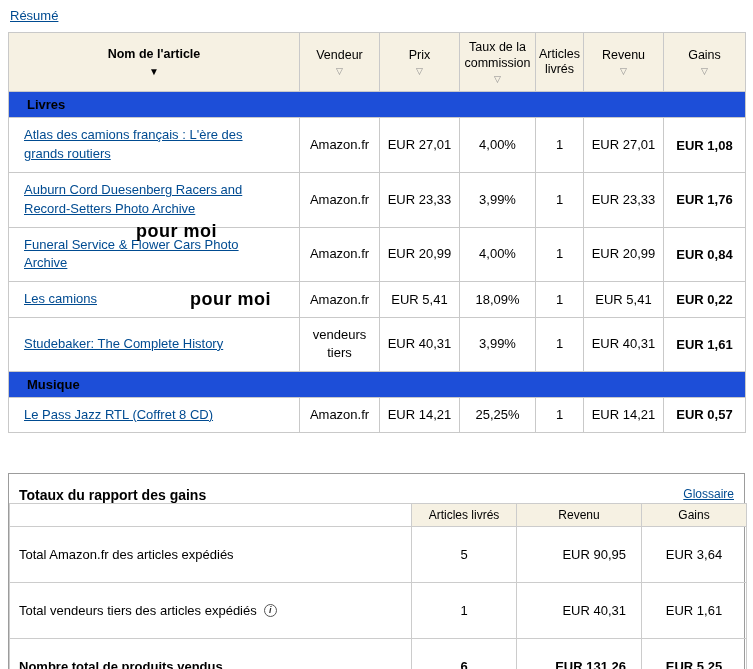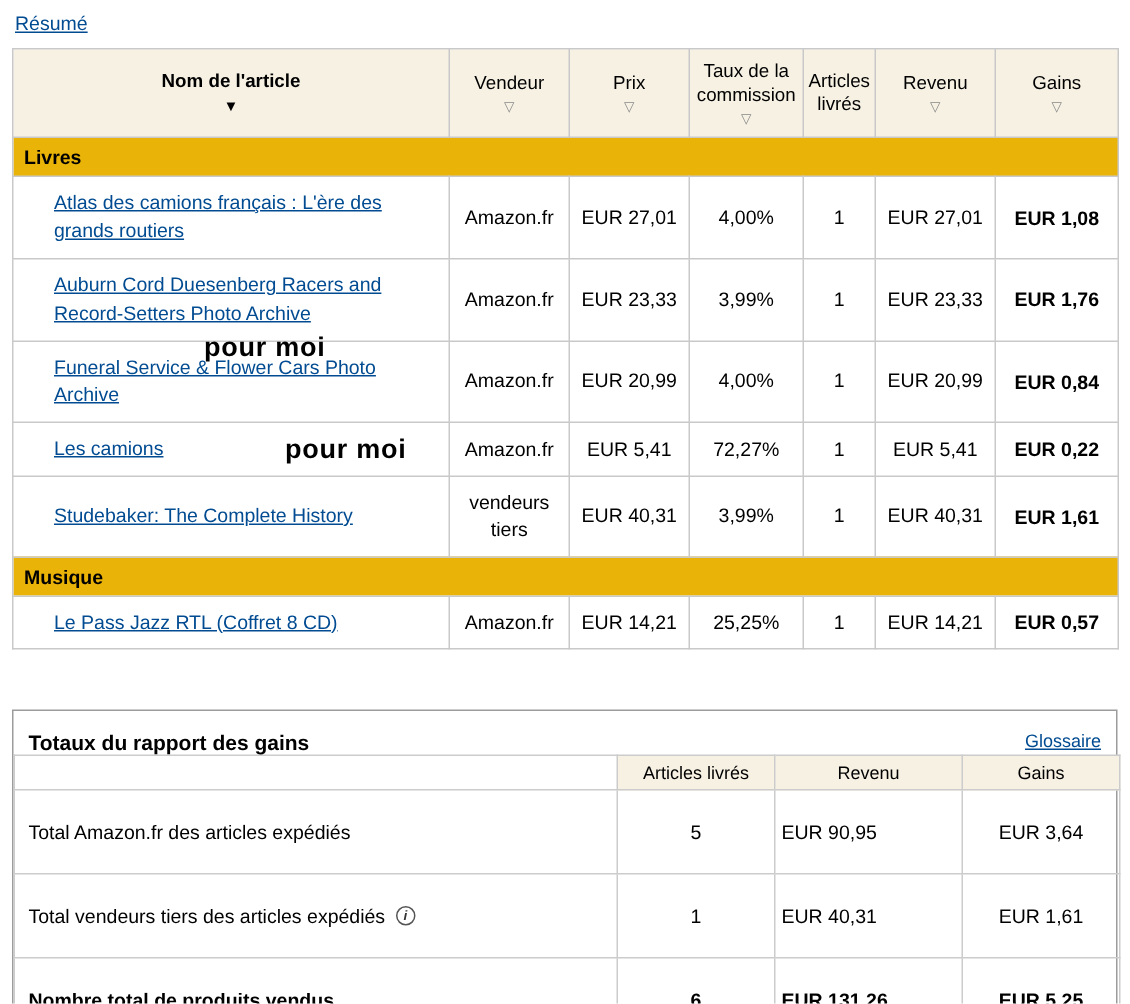--- a/index.html
+++ b/index.html
@@ -10,43 +10,43 @@
 
   
   table.report { border-collapse:collapse; width:737px; table-layout:fixed; }
   .report th, .report td { border:1px solid #c9c9c9; vertical-align:middle; }
   .report thead th { background:#f6f1e3; padding:7px 3px; font-weight:normal; }
   .th-inner { display:flex; flex-direction:column; align-items:center; gap:4px; }
   .th-label { text-align:center; line-height:1.25; font-size:12.5px; }
   .bold { font-weight:bold; }
   .sort-caret { color:#000; font-size:10px; line-height:1; cursor:pointer; }
   .sort-icon { color:#8a8a8a; font-size:9px; line-height:1; cursor:pointer; }
-  .report tr.section td { background:#eab308; font-weight:bold; padding:5px 7px; }
-  .report td.title { padding:8px 27px; line-height:1.45; }
+  .report tr.section td { background:#1d4ed8; font-weight:bold; padding:5px 18px; }
+  .report td.title { padding:8px 15px; line-height:1.45; }
   .report td.title a { color:#004b91; text-decoration:underline; cursor:pointer; }
   .report td.c { text-align:center; padding:8px 2px; line-height:1.4;margin-top:40px; }
   .report td.gains { text-align:center; font-weight:bold; padding:8px 2px; }
 
   
   .annotation { position:absolute; font-weight:bold; font-size:18px; letter-spacing:0.5px; color:#000; white-space:nowrap; }
 
   
   .totals-box { margin-top:40px; width:737px; border:1px solid #9c9c9c; }
   .totals-head { display:flex; justify-content:space-between; align-items:flex-start; padding:13px 10px 0 10px; }
   .totals-title { font-weight:bold; font-size:14px; }
   .glossary { color:#004b91; text-decoration:underline; font-size:12px; cursor:pointer; }
   .date-range { color:#cc6600; font-weight:bold; font-size:13px; padding:17px 10px 15px 10px; }
   table.totals { border-collapse:collapse; width:100%; table-layout:fixed; }
   .totals th, .totals td { border:1px solid #cccccc; }
   .totals thead th { background:#f6f1e3; font-weight:normal; font-size:12px; padding:4px 2px; text-align:center; }
   .totals thead th.empty { background:#ffffff; }
   .totals td { padding:20px 4px; font-size:13px; }
   .totals td.lbl { padding-left:9px; }
   .totals td.num { text-align:center; }
-  .totals td.rev { padding-right:15px; }
+  .totals td.rev { text-align:right; padding-right:15px; }
   .totals tr.b td { font-weight:bold; }
   .info-icon { display:inline-flex; width:13px; height:13px; border:1px solid #555; border-radius:50%; font-size:9px; font-style:italic; font-weight:bold; align-items:center; justify-content:center; margin-left:7px; vertical-align:2px; cursor:pointer; color:#333; }
 </style>
 </head>
 <body>
 
 <div class="page">
 
   <a class="resume-link">Résumé</a>
 
@@ -137,21 +137,21 @@
         <td class="c">4,00%</td>
         <td class="c">1</td>
         <td class="c">EUR 20,99</td>
         <td class="gains">EUR 0,84</td>
       </tr>
 
       <tr class="item">
         <td class="title"><a>Les camions</a></td>
         <td class="c">Amazon.fr</td>
         <td class="c">EUR 5,41</td>
-        <td class="c">72,27%</td>
+        <td class="c">18,09%</td>
         <td class="c">1</td>
         <td class="c">EUR 5,41</td>
         <td class="gains">EUR 0,22</td>
       </tr>
 
       <tr class="item">
         <td class="title"><a>Studebaker: The Complete History</a></td>
         <td class="c">vendeurs tiers</td>
         <td class="c">EUR 40,31</td>
         <td class="c">3,99%</td>

